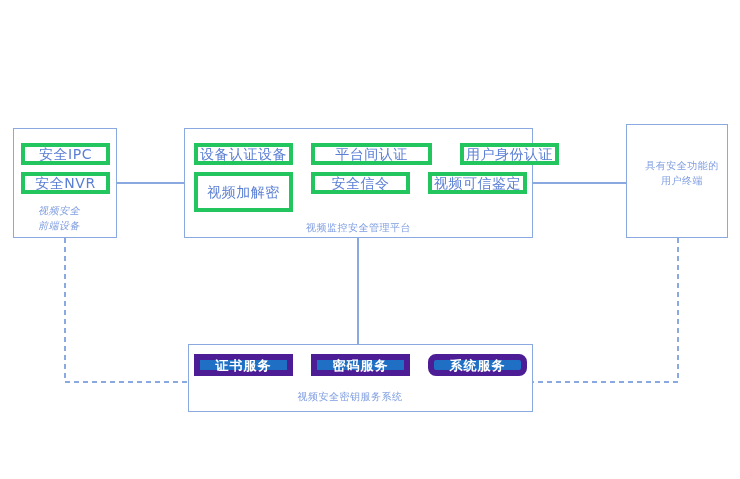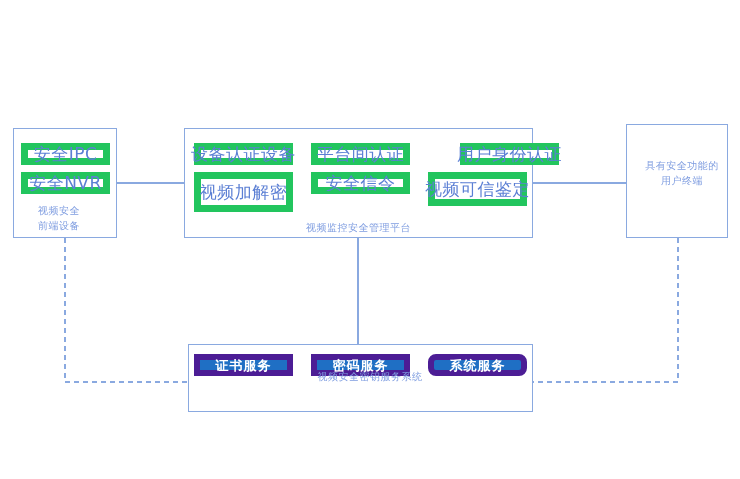--- a/index.html
+++ b/index.html
@@ -29,24 +29,24 @@
   }
   .group-box {
     position: absolute;
     box-sizing: border-box;
     border: 1px solid #8aa9e0;
     background: #ffffff;
   }
   .chip {
     position: absolute;
     box-sizing: border-box;
-    border: 7px solid #22c55e;
+    border: 4px solid #22c55e;
     background: #ffffff;
     color: #5b7fd4;
-    font-size: 17px;
+    font-size: 14px;
     line-height: 1;
     display: flex;
     align-items: center;
     justify-content: center;
     letter-spacing: 0.5px;
     white-space: nowrap;
   }
   .chip.filled {
     background: #1f6fc4;
     border: 6px solid #4c1d95;
@@ -82,47 +82,47 @@
 
     <path d="M 678 238 L 678 382 L 533 382" fill="none" stroke="#8aa9e0" stroke-width="2" stroke-dasharray="5 4"></path>
   </svg>
 
   <div class="group-box" style="left:13px; top:128px; width:104px; height:110px;"></div>
 
   <div class="chip" style="left:21px; top:143px; width:89px; height:22px;">安全IPC</div>
 
   <div class="chip" style="left:21px; top:172px; width:89px; height:22px;">安全NVR</div>
 
-  <div class="group-label" style="left:13px; top:203px; width:92px;">视频安全
+  <div class="group-label" style="left:13px; top:203px; width:92px;font-style:italic;">视频安全
 前端设备</div>
 
   <div class="group-box" style="left:184px; top:128px; width:349px; height:110px;"></div>
 
   <div class="chip" style="left:194px; top:143px; width:99px; height:22px;">设备认证设备</div>
 
-  <div class="chip" style="left:311px; top:143px; width:99px; height:22px;">平台间认证</div>
+  <div class="chip" style="left:311px; top:143px; width:121px; height:22px;">平台间认证</div>
 
   <div class="chip" style="left:428px; top:143px; width:99px; height:22px;margin-left:32px;">用户身份认证</div>
 
   <div class="chip" style="left:194px; top:172px; width:99px; height:40px;">视频加解密</div>
 
   <div class="chip" style="left:311px; top:172px; width:99px; height:22px;">安全信令</div>
 
-  <div class="chip" style="left:428px; top:172px; width:99px; height:34px;">视频可信鉴定</div>
+  <div class="chip" style="left:428px; top:172px; width:99px; height:22px;">视频可信鉴定</div>
 
   <div class="group-label" style="left:184px; top:220px; width:349px;">视频监控安全管理平台</div>
 
   <div class="group-box" style="left:626px; top:124px; width:102px; height:114px;"></div>
 
   <div class="group-label" style="left:626px; top:158px; width:112px;">具有安全功能的
 用户终端</div>
 
   <div class="group-box" style="left:188px; top:344px; width:345px; height:68px;"></div>
 
   <div class="chip filled" style="left:194px; top:354px; width:99px; height:22px;">证书服务</div>
 
   <div class="chip filled" style="left:311px; top:354px; width:99px; height:22px;">密码服务</div>
 
   <div class="chip filled" style="left:428px; top:354px; width:99px; height:22px;border-radius:8px;">系统服务</div>
 
-  <div class="group-label" style="left:188px; top:369px; width:324px;margin-left:20px;">视频安全密钥服务系统</div>
+  <div class="group-label" style="left:188px; top:389px; width:324px;">视频安全密钥服务系统</div>
 
 </div>
 
 </body></html>

